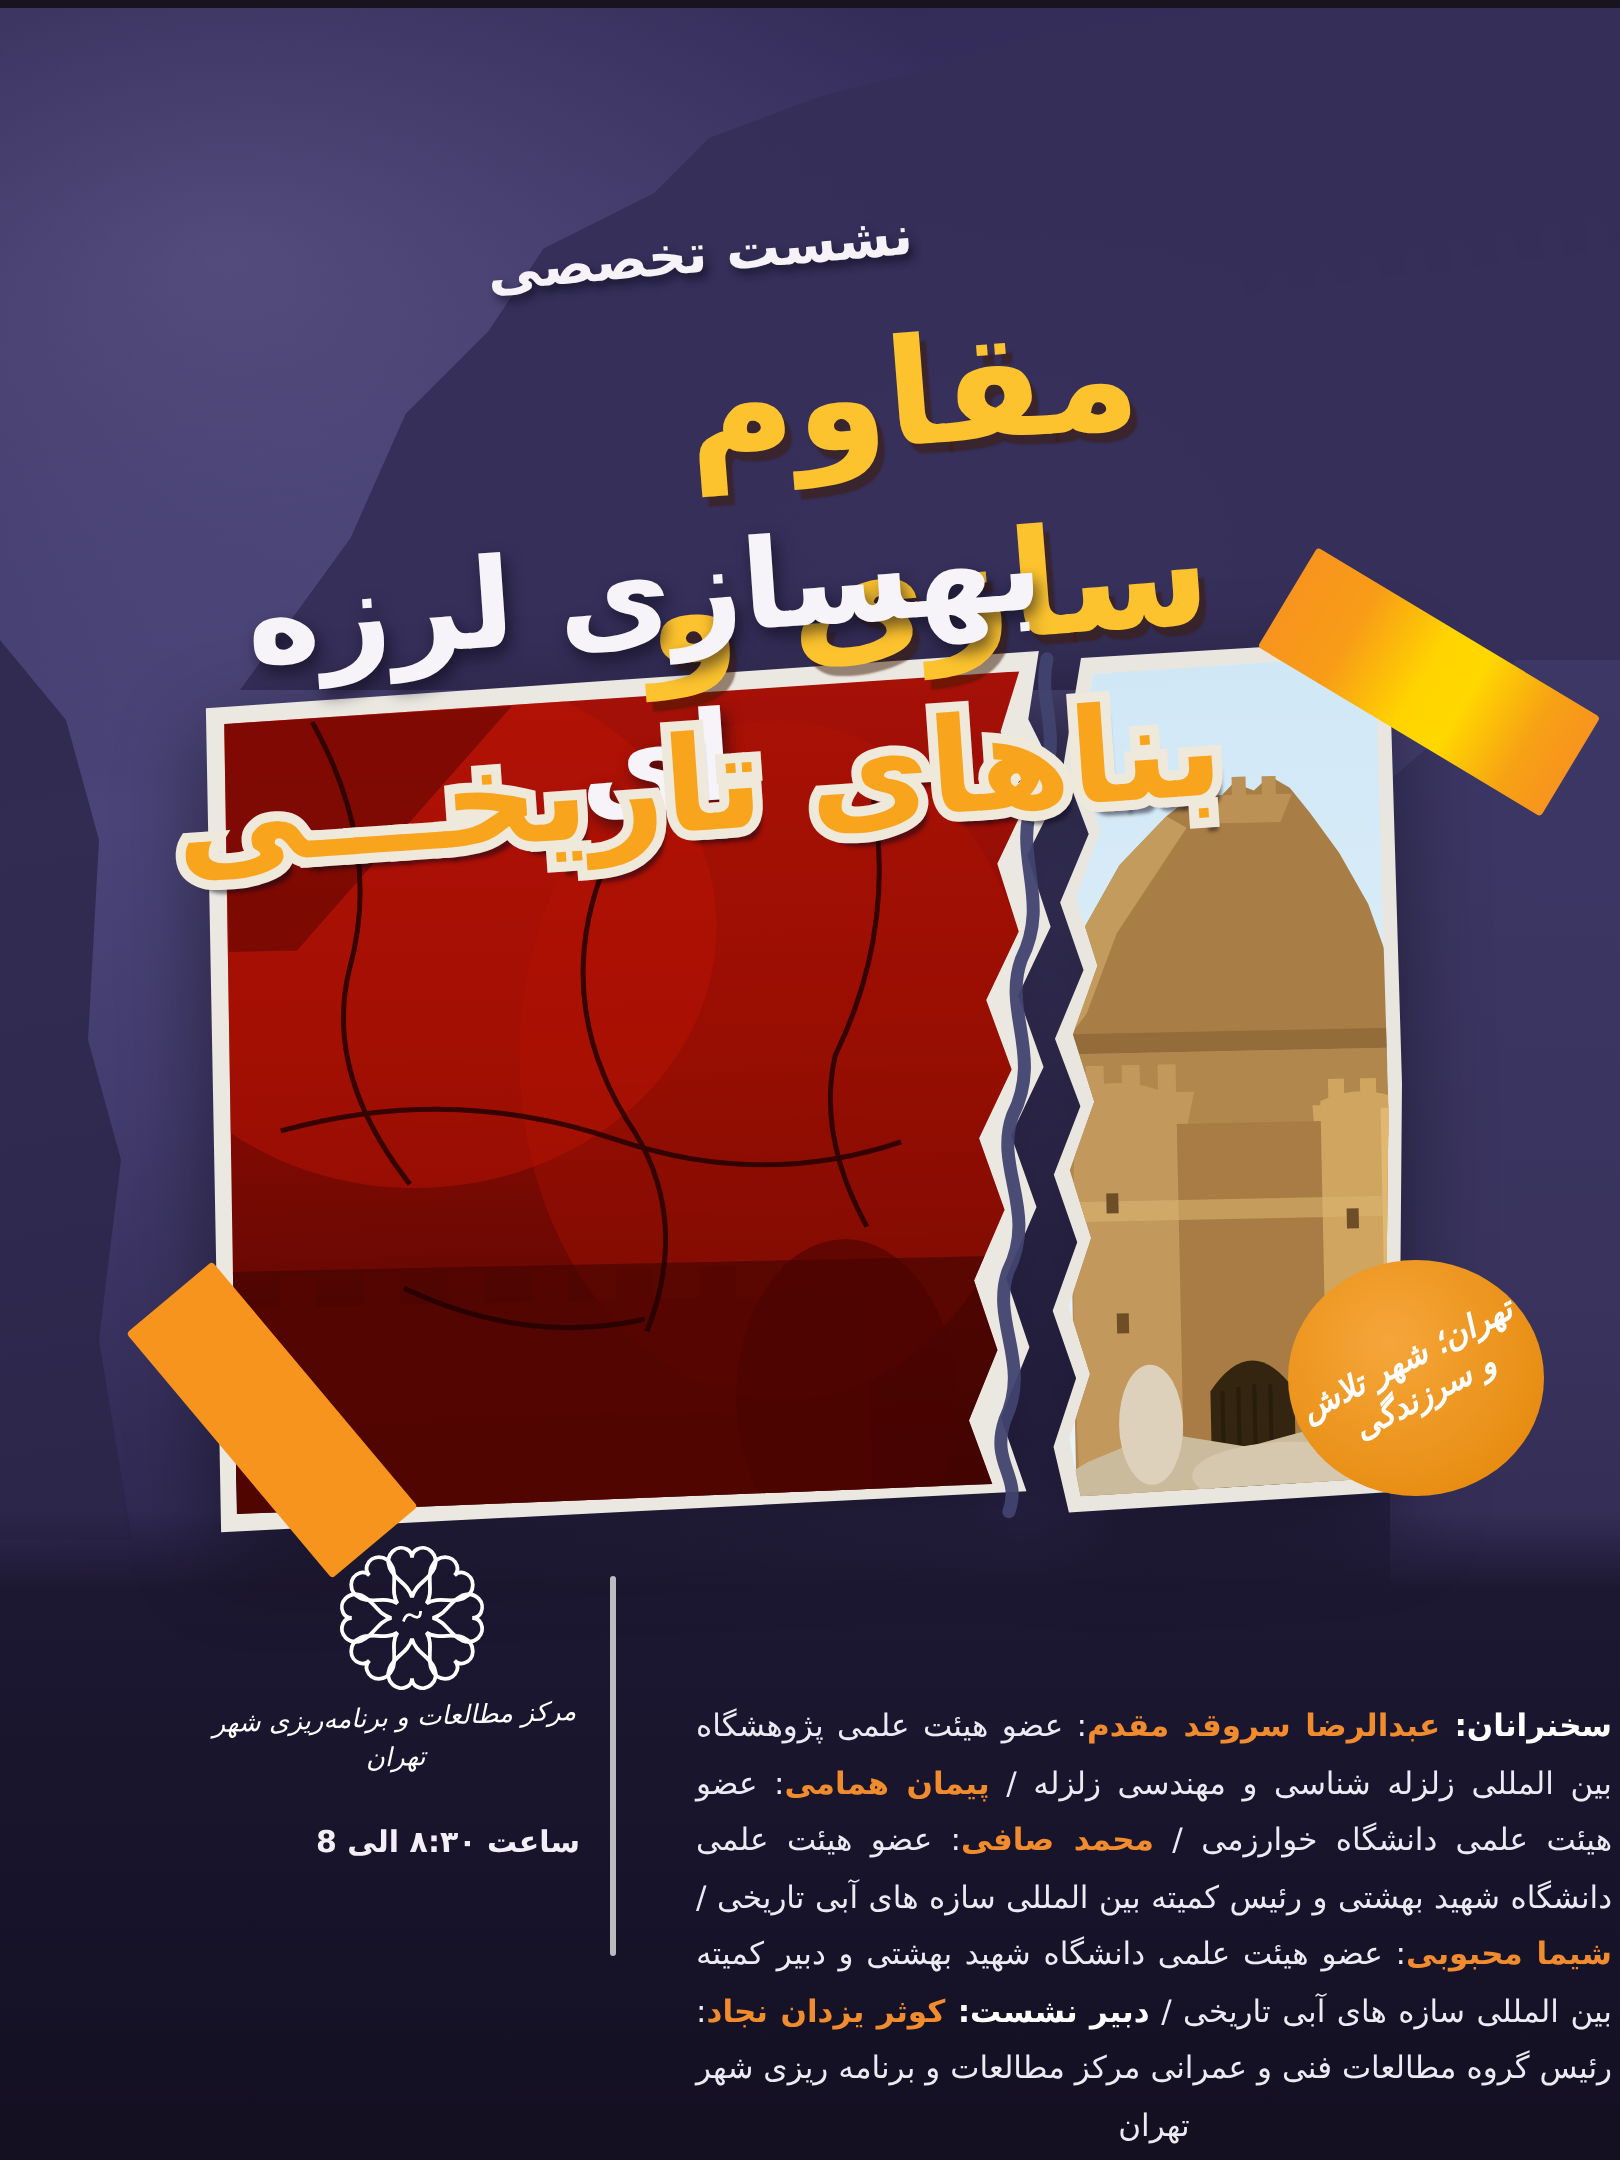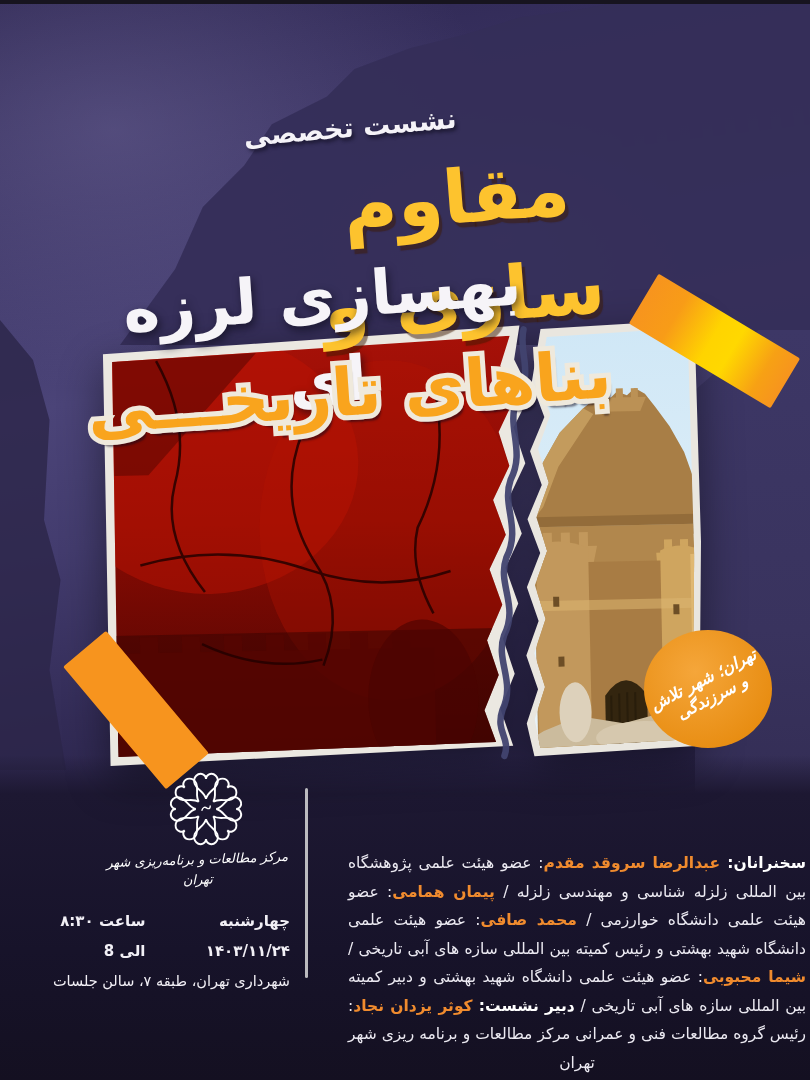--- a/index.html
+++ b/index.html
@@ -202,19 +202,17 @@
     </g>
   </svg>
   <div class="organizer-name">مرکز مطالعات و برنامه‌ریزی شهر تهران</div>
 
   <div class="divider"></div>
 
   <p class="speakers"><span class="sp-label">سخنرانان: </span><span class="sp-name">عبدالرضا سروقد مقدم</span><span>: عضو هیئت علمی پژوهشگاه بین المللی زلزله شناسی و مهندسی زلزله / </span><span class="sp-name">پیمان همامی</span><span>: عضو هیئت علمی دانشگاه خوارزمی / </span><span class="sp-name">محمد صافی</span><span>: عضو هیئت علمی دانشگاه شهید بهشتی و رئیس کمیته بین المللی سازه های آبی تاریخی / </span><span class="sp-name">شیما محبوبی</span><span>: عضو هیئت علمی دانشگاه شهید بهشتی و دبیر کمیته بین المللی سازه های آبی تاریخی / </span><span class="sp-label">دبیر نشست: </span><span class="sp-name">کوثر یزدان نجاد</span><span>: رئیس گروه مطالعات فنی و عمرانی مرکز مطالعات و برنامه ریزی شهر تهران</span></p>
 
   <div class="schedule">
     <div class="sch-line1">
-      <span>چهارشنبه ۱۴۰۳/۱۱/۲۴</span>
       <span>ساعت ۸:۳۰ الی 8</span>
     </div>
-    <div>شهرداری تهران، طبقه ۷، سالن جلسات</div>
   </div>
 
 </div>
 
 </body></html>

